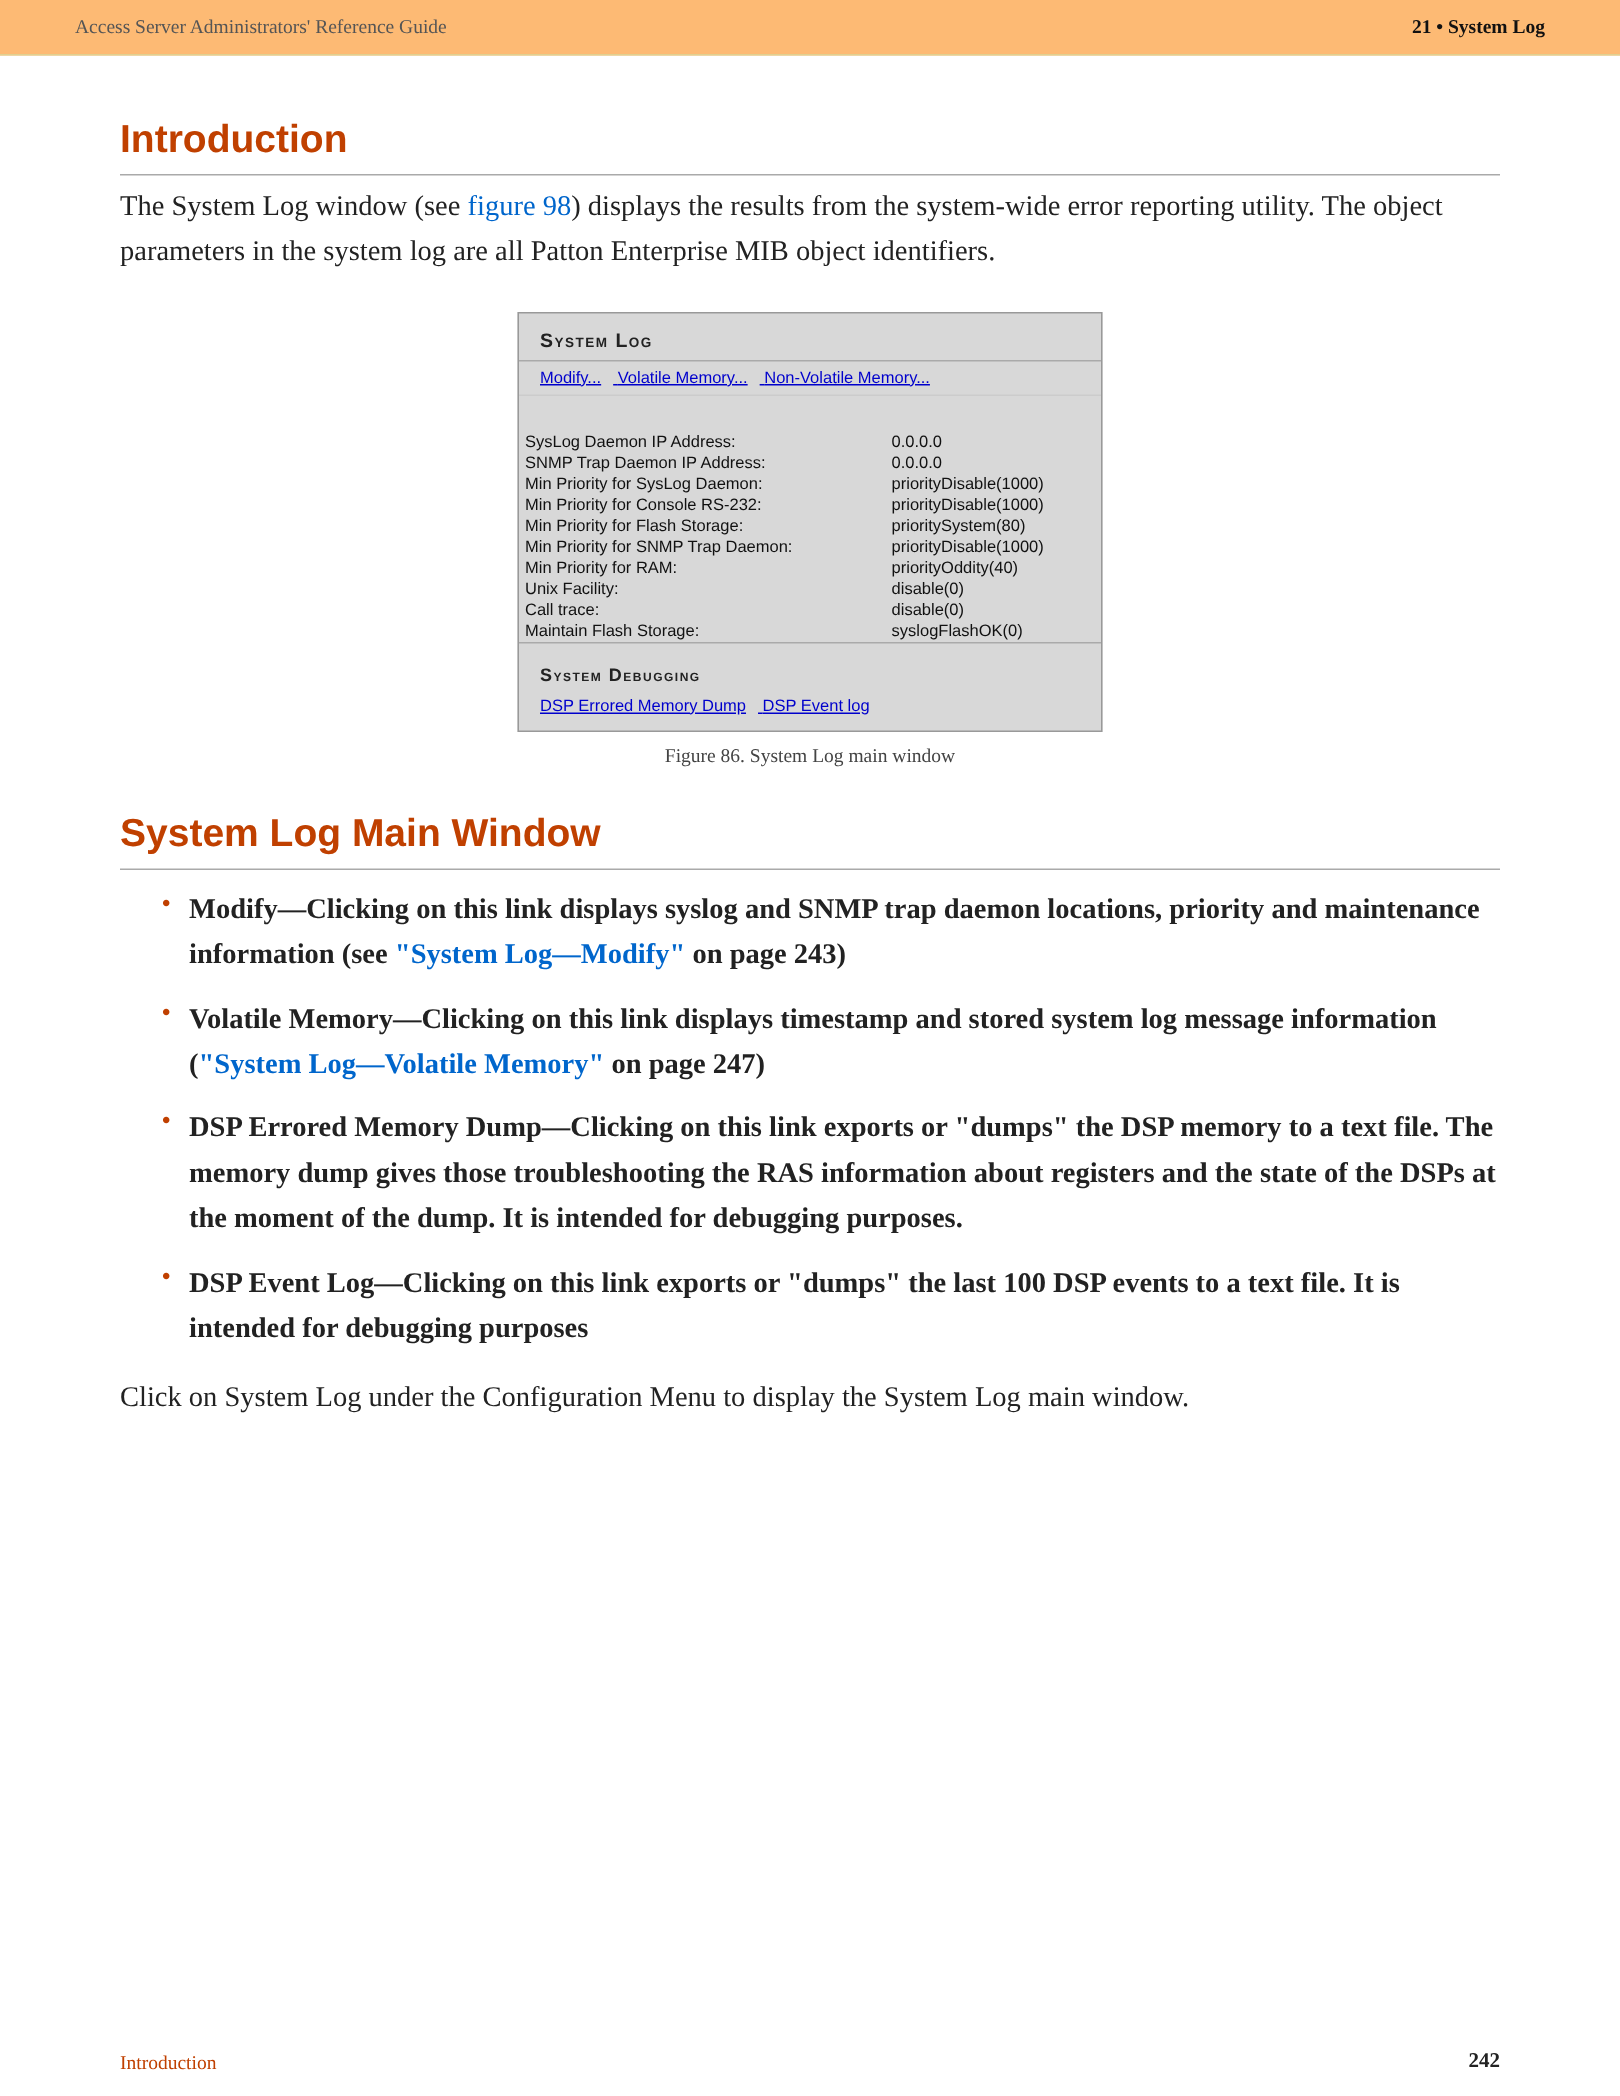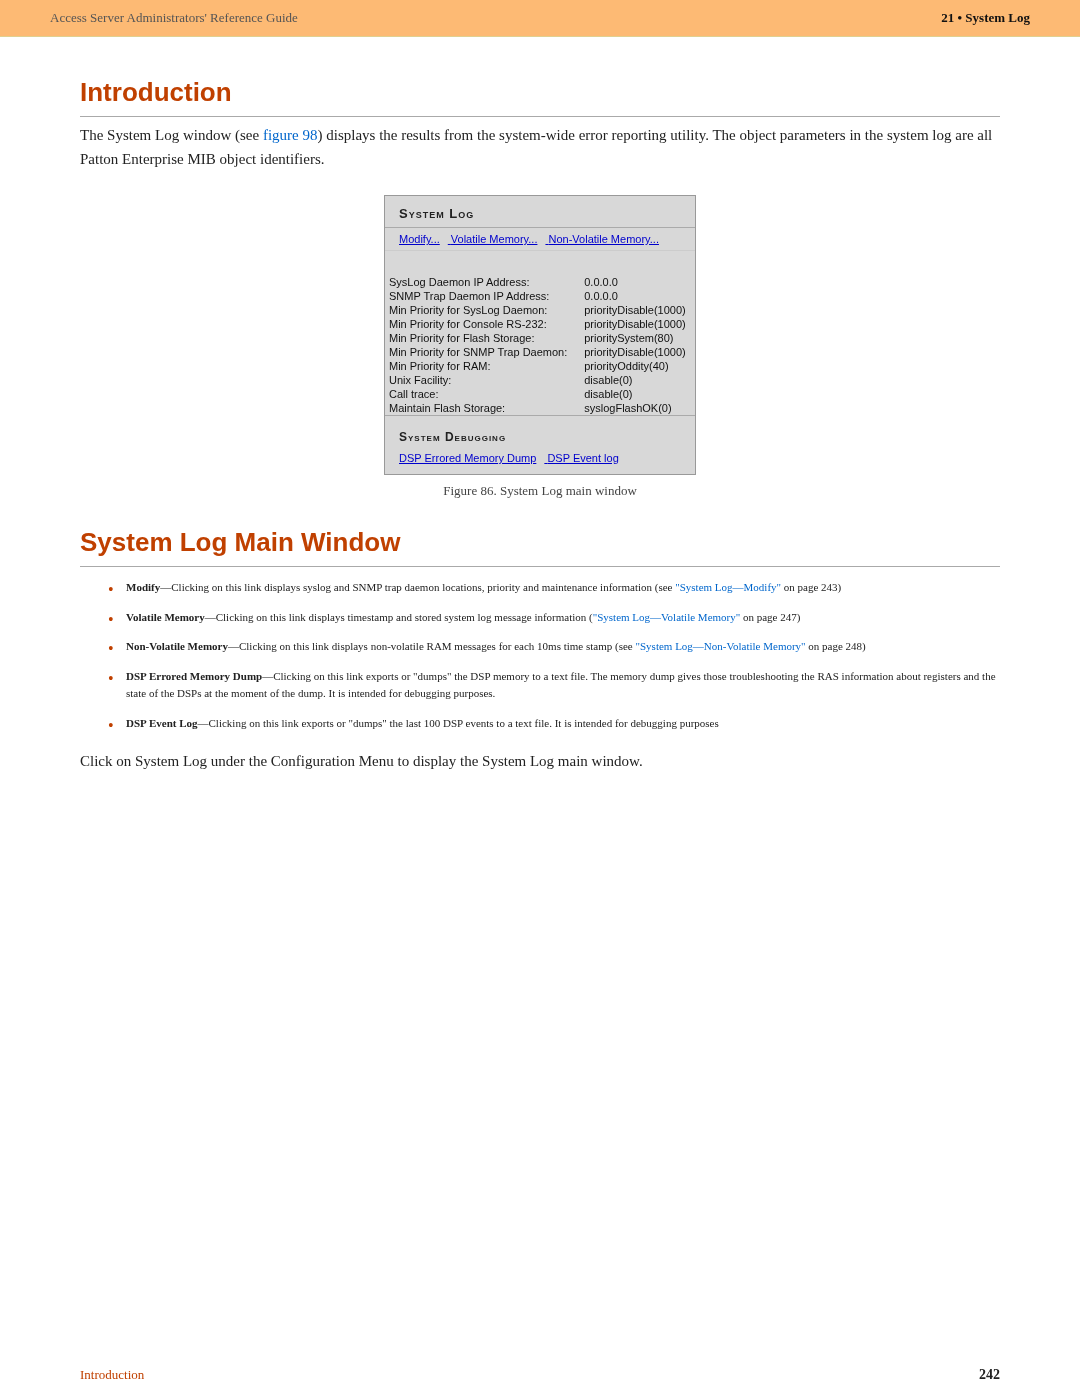--- a/index.html
+++ b/index.html
@@ -42,37 +42,37 @@
       font-size: 26px;
       font-weight: bold;
       font-family: Arial, sans-serif;
       margin-bottom: 6px;
       padding-bottom: 8px;
       border-bottom: 1px solid #aaa;
     }
 
     
     .body-text {
-      font-size: 15px;
+      font-size: 19px;
       line-height: 1.6;
       margin-bottom: 16px;
       color: #222;
     }
 
     
     .figure-container {
       display: flex;
       flex-direction: column;
       align-items: center;
       margin: 24px 0 28px 0;
     }
 
     
     .syslog-screenshot {
-      width: 312px;
+      width: 390px;
       background: #d8d8d8;
       border: 1px solid #999;
       padding: 0;
       font-family: Arial, Helvetica, sans-serif;
       font-size: 11px;
     }
     .syslog-title {
       font-size: 13px;
       font-weight: bold;
       font-variant: small-caps;
@@ -124,21 +124,22 @@
     
     .bullet-list {
       margin: 12px 0 16px 28px;
       list-style: none;
     }
     .bullet-list li {
       position: relative;
       padding-left: 18px;
       margin-bottom: 12px;
       line-height: 1.6;
-      font-size: 11px;
+      font-size: 19px;
+      font-weight: bold;
     }
     .bullet-list li::before {
       content: "•";
       position: absolute;
       left: 0;
       color: #c04000;
       font-size: 16px;
       line-height: 1.4;
     }
 
@@ -258,23 +259,20 @@
 
 
     <ul class="bullet-list">
       <li>
         <strong>Modify</strong>—Clicking on this link displays syslog and SNMP trap daemon locations, priority and maintenance information (see <a>"System Log—Modify"</a> on page 243)
       </li>
       <li>
         <strong>Volatile Memory</strong>—Clicking on this link displays timestamp and stored system log message information (<a>"System Log—Volatile Memory"</a> on page 247)
       </li>
       <li>
-        <strong>Non-Volatile Memory</strong>—Clicking on this link displays non-volatile RAM messages for each 10ms time stamp (see <a>"System Log—Non-Volatile Memory"</a> on page 248)
-      </li>
-      <li>
         <strong>DSP Errored Memory Dump</strong>—Clicking on this link exports or "dumps" the DSP memory to a text file. The memory dump gives those troubleshooting the RAS information about registers and the state of the DSPs at the moment of the dump. It is intended for debugging purposes.
       </li>
       <li>
         <strong>DSP Event Log</strong>—Clicking on this link exports or "dumps" the last 100 DSP events to a text file. It is intended for debugging purposes
       </li>
     </ul>
 
     <p class="body-text">Click on System Log under the Configuration Menu to display the System Log main window.</p>
 
   </div>

